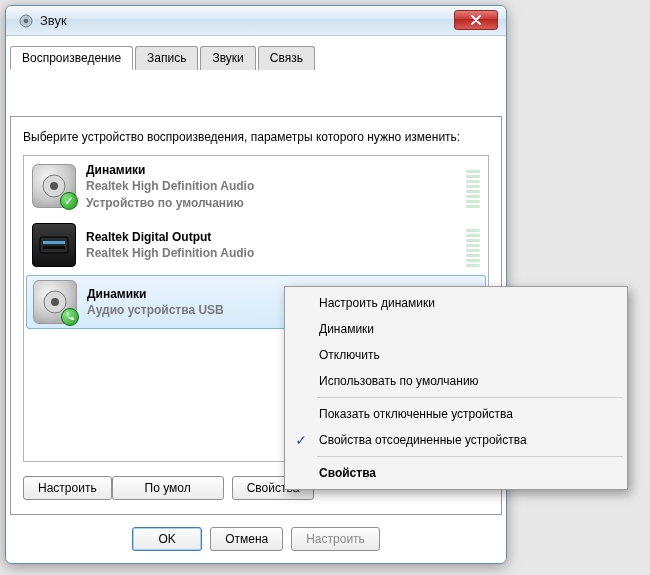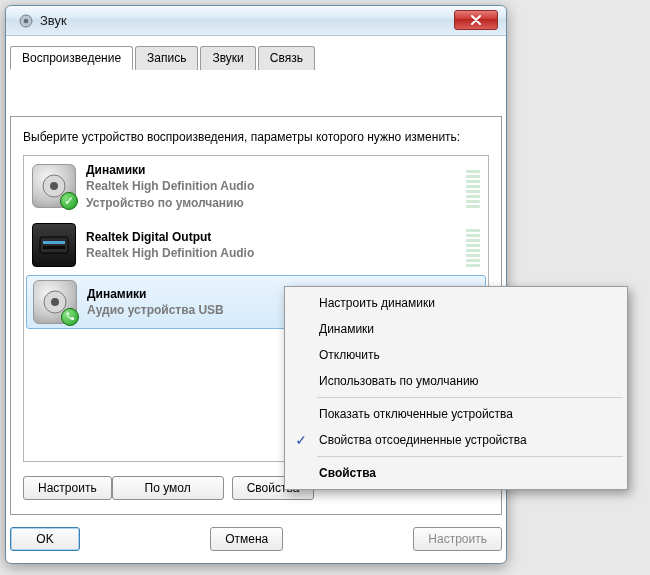--- a/index.html
+++ b/index.html
@@ -27,21 +27,21 @@
   .badge.ph  { background:radial-gradient(circle at 30% 30%, #8ee58a, #1f9f1f); border:1px solid #0d6d0d; }
   .devtext { flex:1; line-height:1.35;font-weight:bold; }
   .devtext .name { color:#000; }
   .devtext .sub  { color:#7a7a7a; }
   .meter { width:14px; height:44px; display:flex; flex-direction:column-reverse; gap:2px; margin-left:6px; }
   .meter i { display:block; height:3px; background:#cfe9d4; border-radius:1px; }
   .panelbtns { display:flex; justify-content:flex-start; margin-top:14px; }
   .btn { background:linear-gradient(#fdfdfd,#ebebeb); border:1px solid #8f8f8f; border-radius:3px; padding:4px 14px; min-width:70px; text-align:center; cursor:default; }
   .btn.sp { min-width:112px; }
   .btn.disabled { color:#8a8a8a; }
-  .dlgbtns { display:flex; justify-content:space-between; gap:8px; margin-top:12px; }
+  .dlgbtns { display:flex; justify-content:center; gap:8px; margin-top:12px; }
   .btn.ok { border:1px solid #3c7fb1; box-shadow: inset 0 0 0 1px #a7d3f3; }
   
   .ctx { position:absolute; left:284px; top:286px; width:344px; background:#f4f4f4; border:1px solid #9c9c9c; box-shadow:3px 4px 10px rgba(0,0,0,.35); padding:3px 2px; z-index:10; }
   .ctx .item { display:flex; align-items:center; height:26px; padding:0 10px 0 32px; position:relative; }
   .ctx .sep { height:1px; background:#d0d0d0; margin:3px 2px 3px 30px; }
   .ctx .chkcol { position:absolute; left:0; top:0; bottom:0; width:28px; display:flex; align-items:center; justify-content:center; }
   .ctx .chkmark { color:#1a4fb3; font-size:14px; }
   .highlight { position:absolute; border:3px solid #d91818; border-radius:14px; pointer-events:none; }
   
   .spdif .base { background:linear-gradient(#3b3b3b,#111); border-radius:4px; border:1px solid #000; }

